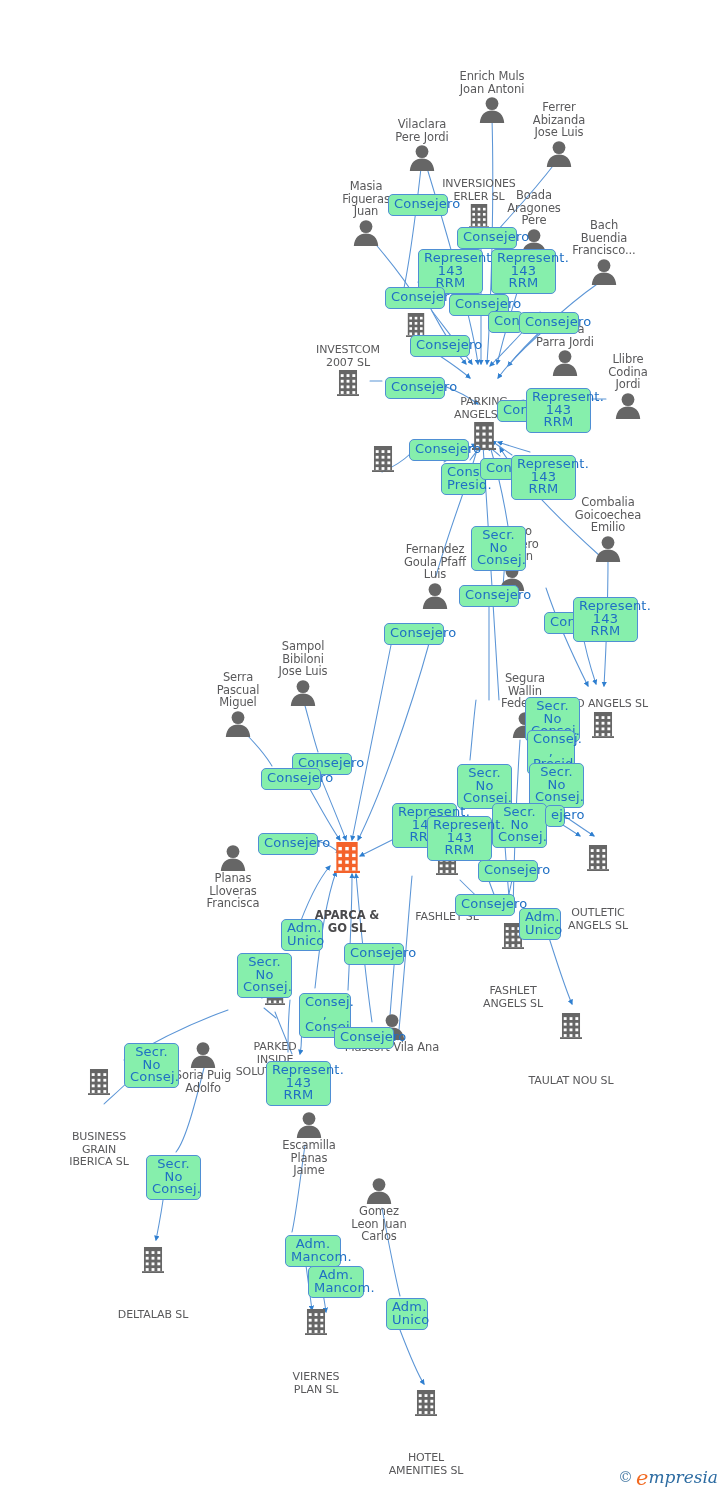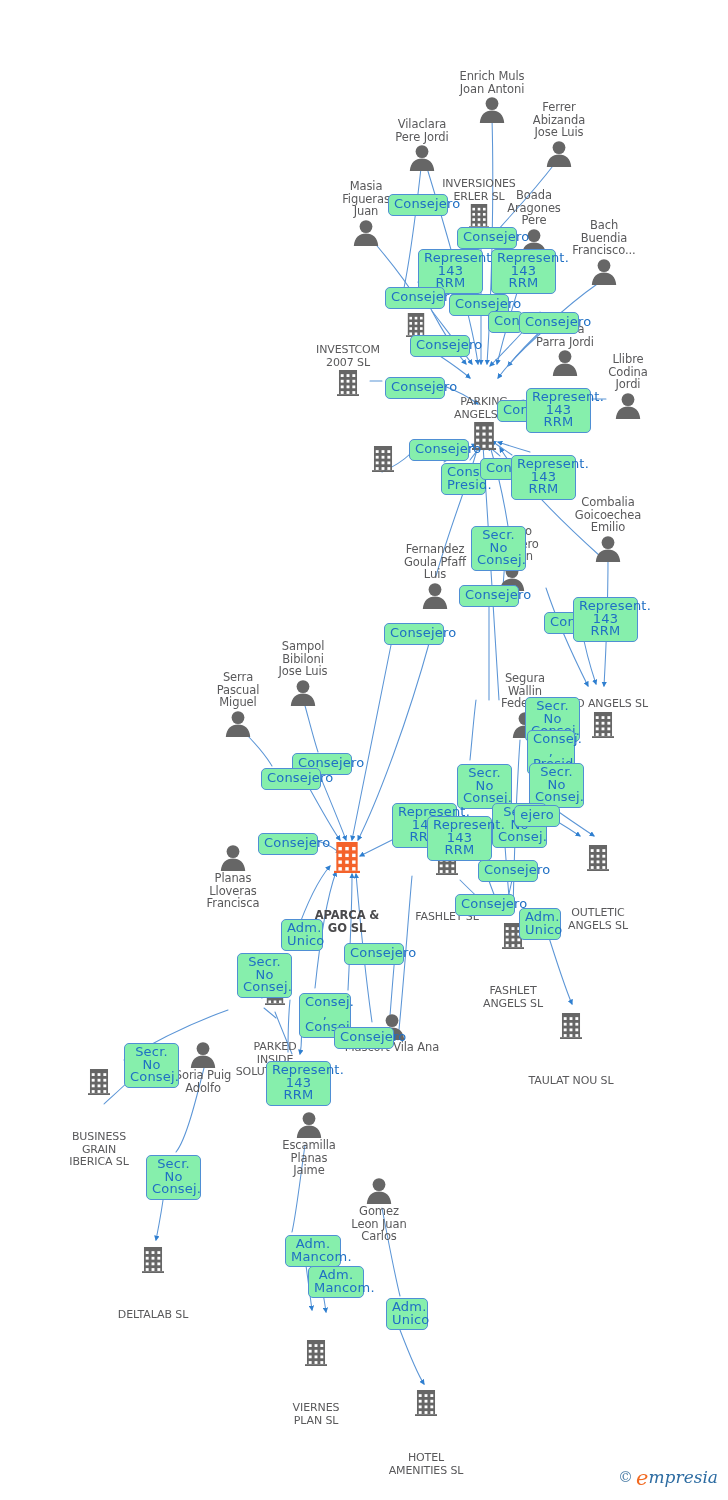--- a/index.html
+++ b/index.html
@@ -482,21 +482,21 @@
             <rect x="15.36" y="9.81" width="2.90" height="2.82" fill="#ffffff"></rect>
             <rect x="3.74" y="15.45" width="2.90" height="2.82" fill="#ffffff"></rect>
             <rect x="9.55" y="15.45" width="2.90" height="2.82" fill="#ffffff"></rect>
             <rect x="15.36" y="15.45" width="2.90" height="2.82" fill="#ffffff"></rect>
             <rect x="3.74" y="21.10" width="2.90" height="2.82" fill="#ffffff"></rect>
             <rect x="9.55" y="21.10" width="2.90" height="2.82" fill="#ffffff"></rect>
             <rect x="15.36" y="21.10" width="2.90" height="2.82" fill="#ffffff"></rect>
           </svg></span>
         <span class="nlabel">DELTALAB  SL</span>
       </div>
-      <div class="node company" style="left: 316px; top: 1340px;">
+      <div class="node company" style="left: 316px; top: 1309px;">
         <span class="glyph"><svg width="22" height="26" viewBox="0 0 22 26" xmlns="http://www.w3.org/2000/svg">
             <rect x="1.98" y="0" width="18.04" height="24.18" fill="#666666"></rect>
             <rect x="0" y="24.18" width="22" height="1.8200000000000003" fill="#666666"></rect>
             <rect x="3.74" y="4.16" width="2.90" height="2.82" fill="#ffffff"></rect>
             <rect x="9.55" y="4.16" width="2.90" height="2.82" fill="#ffffff"></rect>
             <rect x="15.36" y="4.16" width="2.90" height="2.82" fill="#ffffff"></rect>
             <rect x="3.74" y="9.81" width="2.90" height="2.82" fill="#ffffff"></rect>
             <rect x="9.55" y="9.81" width="2.90" height="2.82" fill="#ffffff"></rect>
             <rect x="15.36" y="9.81" width="2.90" height="2.82" fill="#ffffff"></rect>
             <rect x="3.74" y="15.45" width="2.90" height="2.82" fill="#ffffff"></rect>
@@ -731,21 +731,21 @@
       <div class="chip" style="left: 529px; top: 763px; width: 55px; min-height: 32px;">Secr.  No
 Consej.</div>
       <div class="chip" style="left: 457px; top: 764px; width: 55px; min-height: 32px;">Secr.  No
 Consej.</div>
       <div class="chip w1" style="left: 292px; top: 753px; width: 60px; min-height: 17px;">Consejero</div>
       <div class="chip w1" style="left: 261px; top: 768px; width: 60px; min-height: 17px;">Consejero</div>
       <div class="chip" style="left: 392px; top: 803px; width: 65px; min-height: 32px;">Represent.
 143 RRM</div>
       <div class="chip" style="left: 492px; top: 803px; width: 55px; min-height: 32px;">Secr.  No
 Consej.</div>
-      <div class="chip w1" style="left: 514px; top: 805px; width: 46px; min-height: 17px;">ejero</div>
+      <div class="chip w1" style="left: 545px; top: 805px; width: 20px; min-height: 17px;">ejero</div>
       <div class="chip" style="left: 427px; top: 816px; width: 65px; min-height: 32px;">Represent.
 143 RRM</div>
       <div class="chip w1" style="left: 258px; top: 833px; width: 60px; min-height: 17px;">Consejero</div>
       <div class="chip w1" style="left: 478px; top: 860px; width: 60px; min-height: 17px;">Consejero</div>
       <div class="chip" style="left: 281px; top: 919px; width: 42px; min-height: 32px;">Adm.
 Unico</div>
       <div class="chip w1" style="left: 455px; top: 894px; width: 60px; min-height: 17px;">Consejero</div>
       <div class="chip" style="left: 519px; top: 908px; width: 42px; min-height: 32px;">Adm.
 Unico</div>
       <div class="chip w1" style="left: 344px; top: 943px; width: 60px; min-height: 17px;">Consejero</div>

